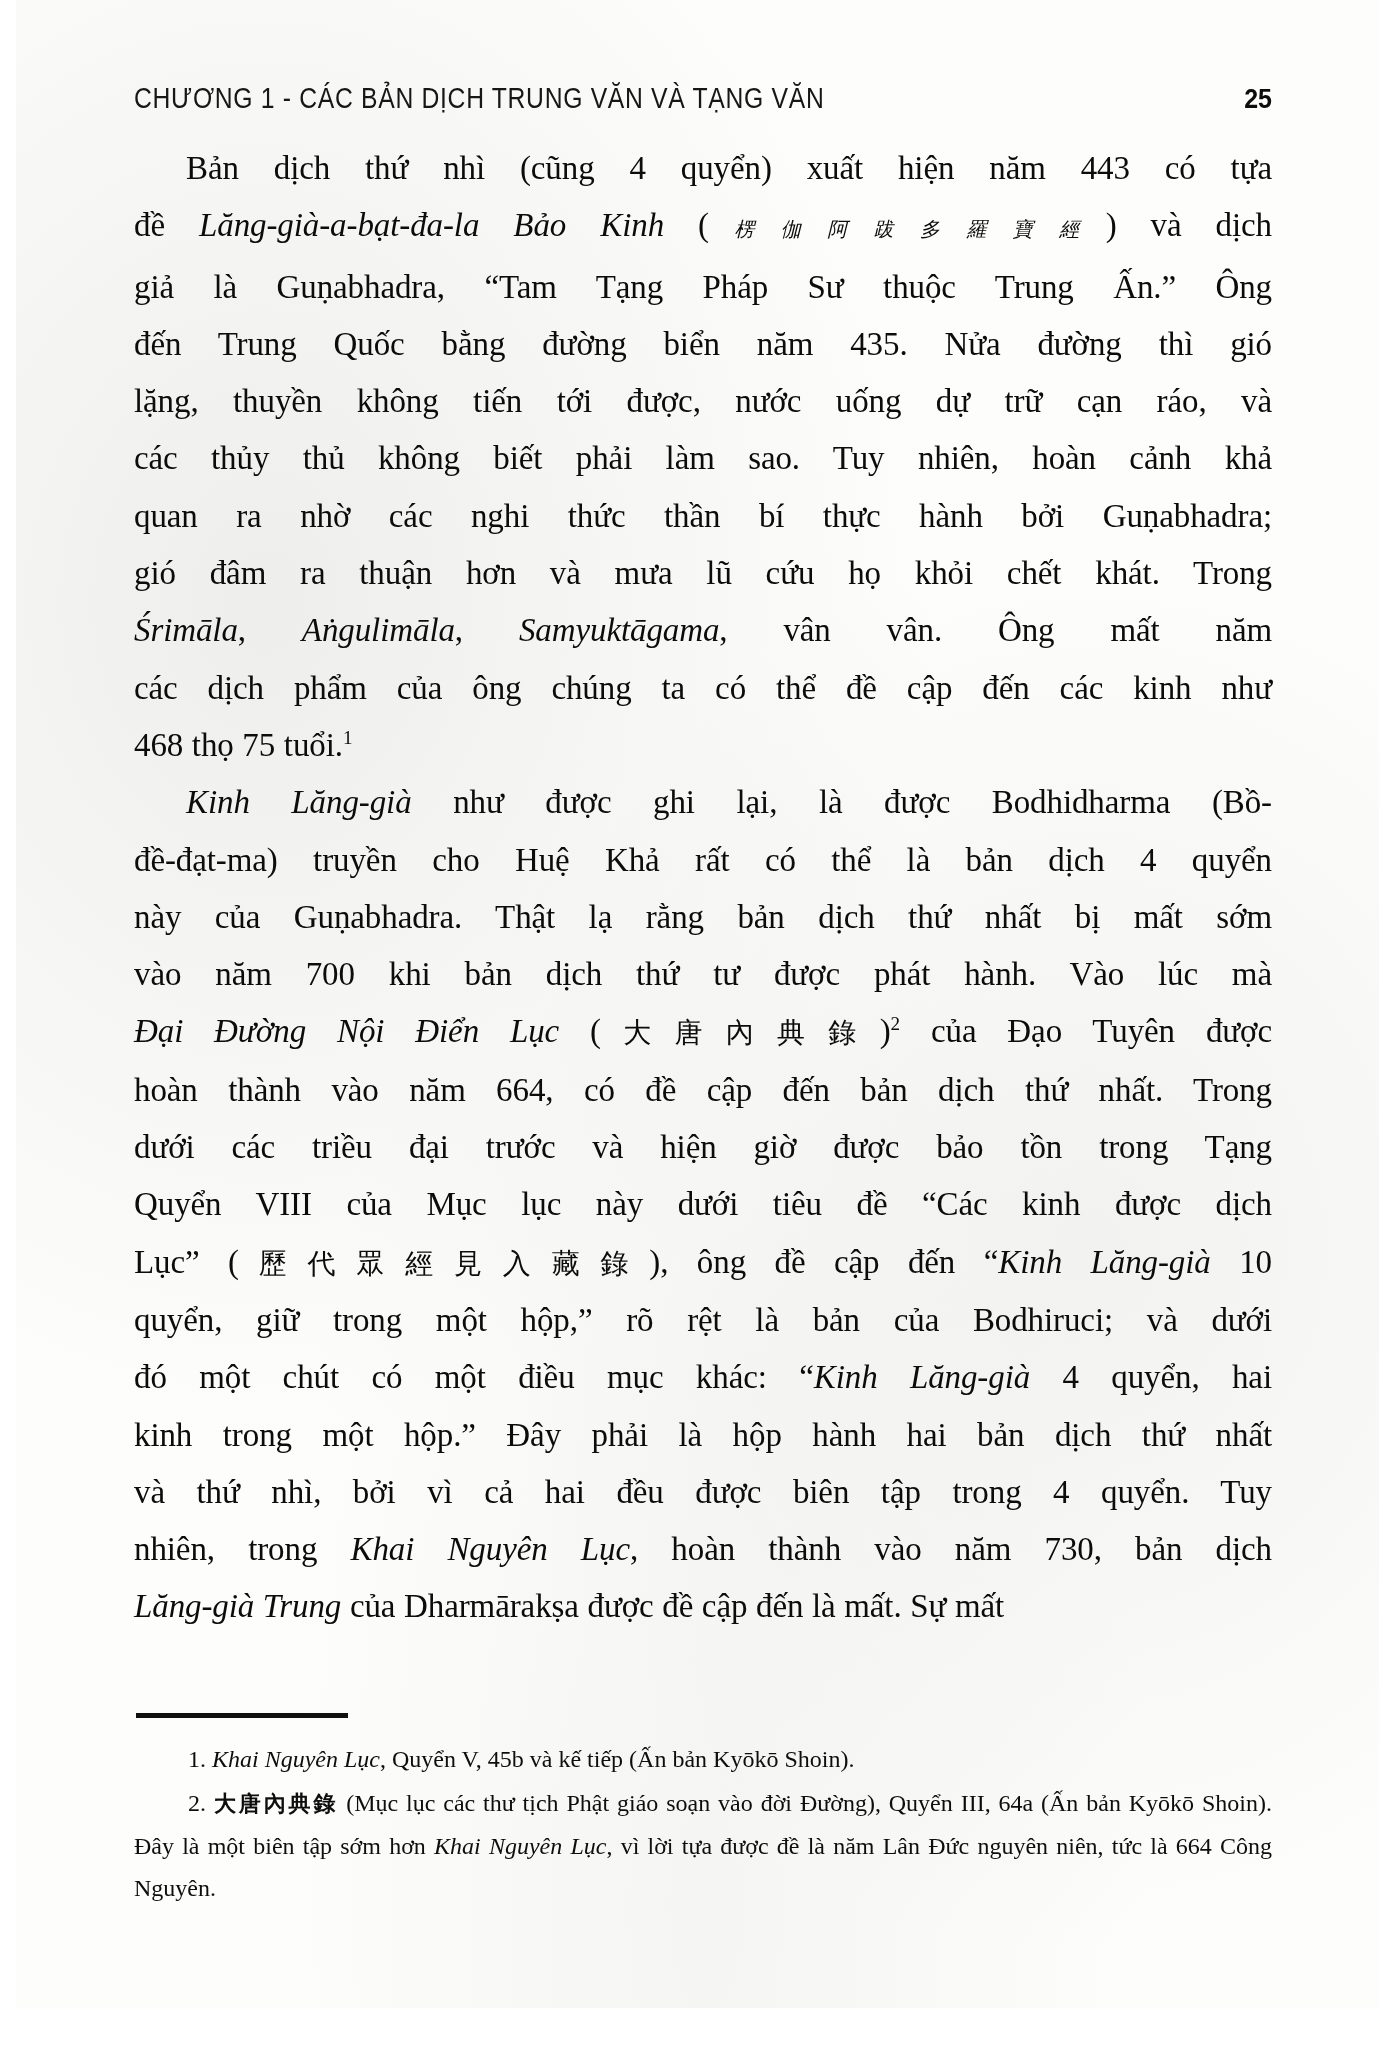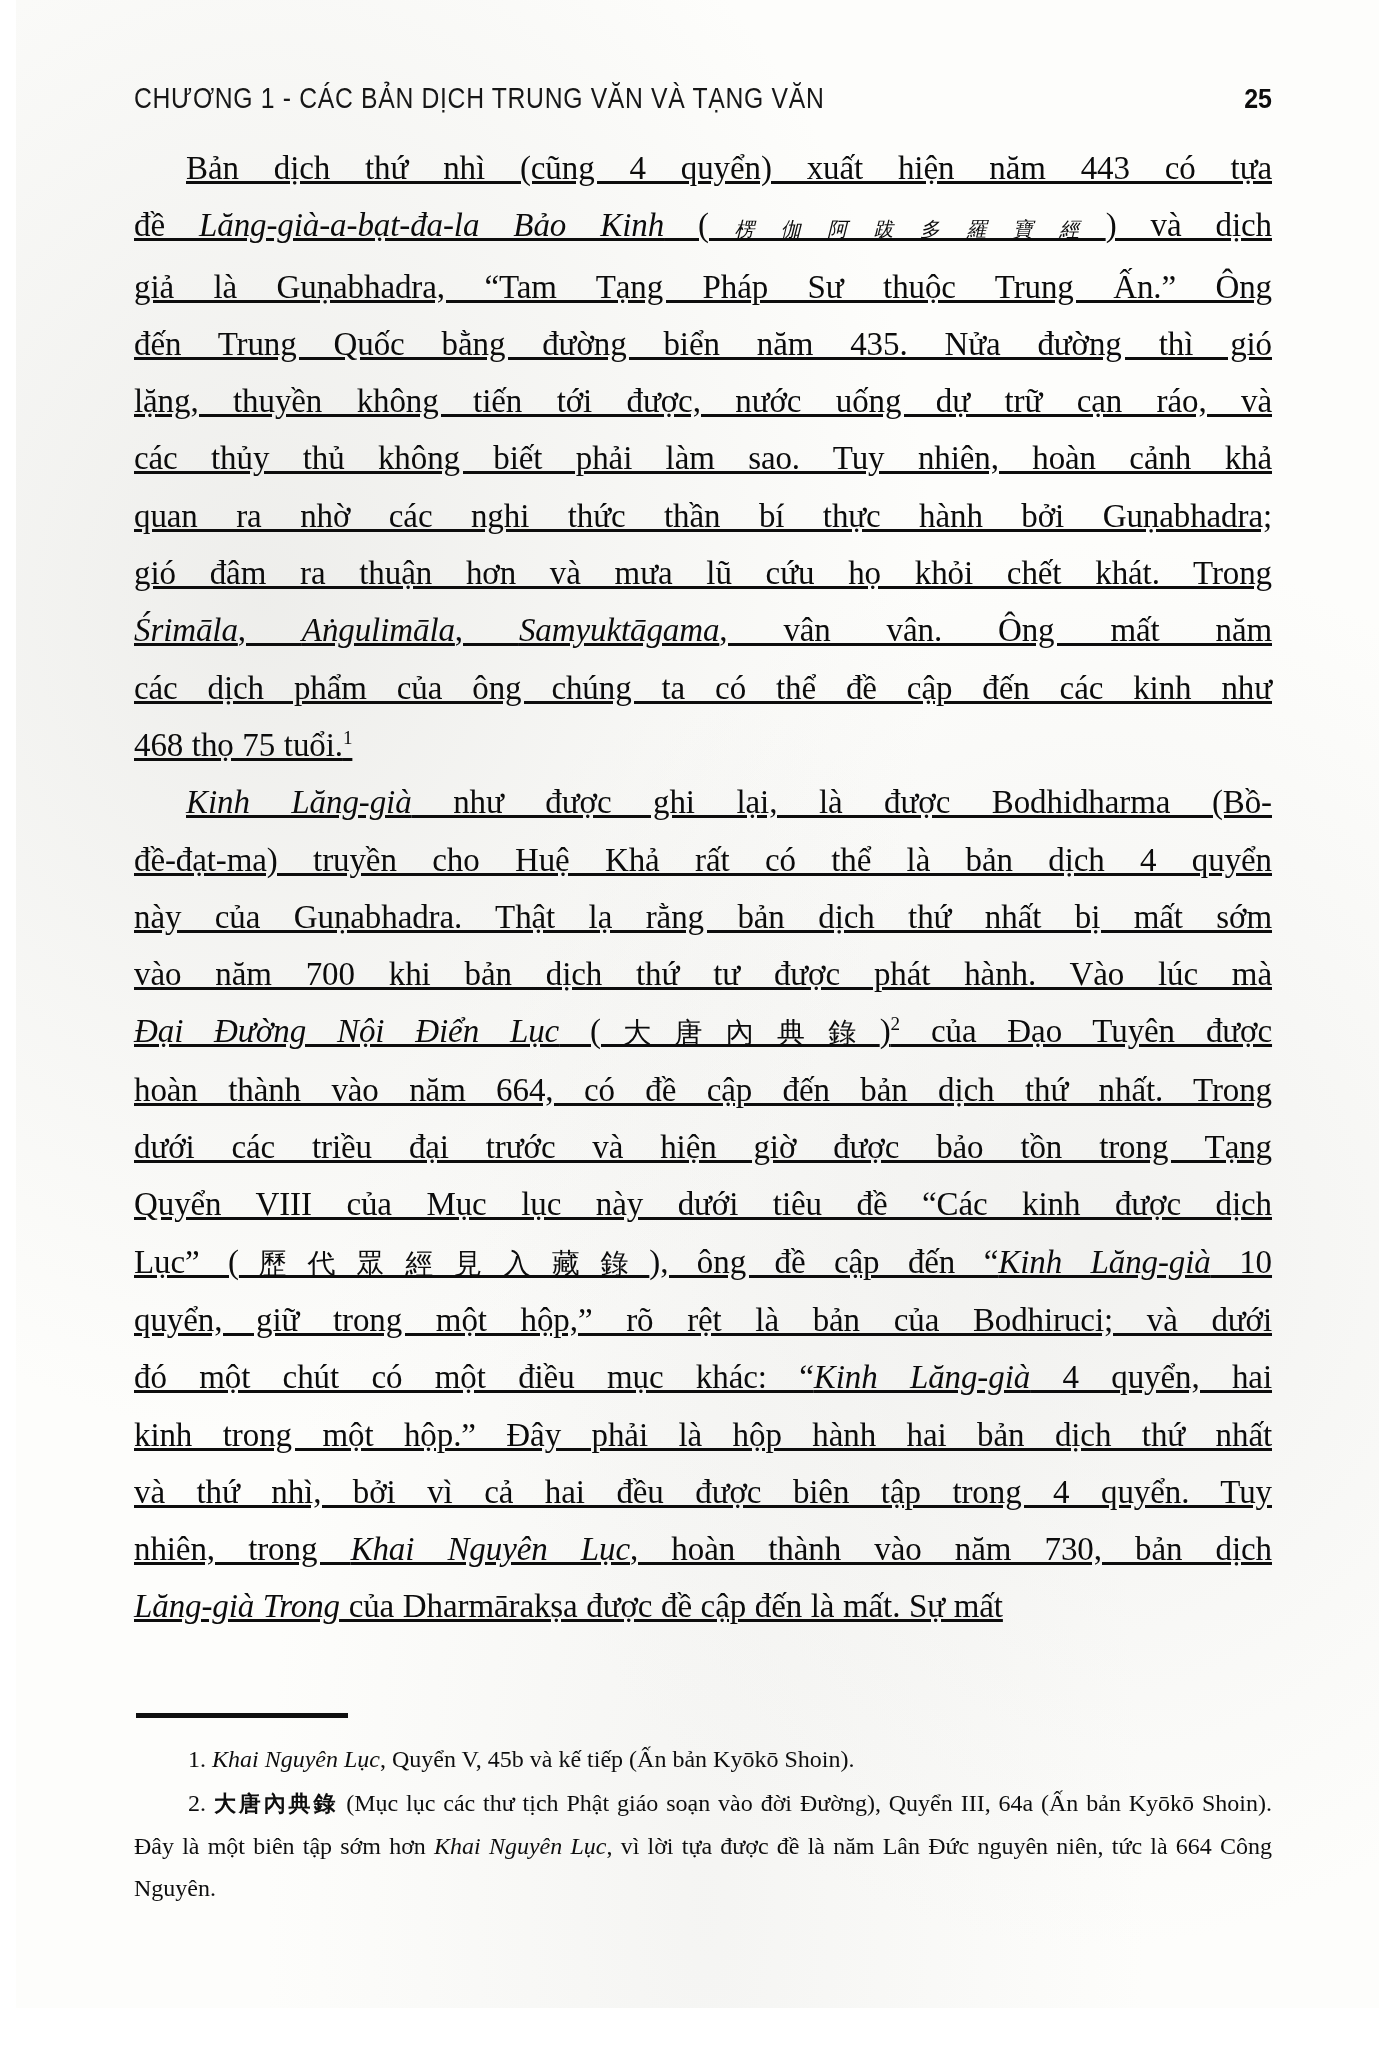--- a/index.html
+++ b/index.html
@@ -63,21 +63,20 @@
     transform: scaleY(1.1);
     transform-origin: right bottom;
   }
 
   
   .body-area {
     position: absolute;
     top: 140px;
     left: 0;
     width: 1138px;
-    text-decoration: underline;
   }
   p.para {
     margin: 0;
     font-size: 33px;
     line-height: 57.3px;
     text-align: justify;
     text-justify: inter-word;
     letter-spacing: -0.1px;
     word-spacing: 0.5px;
     color: #101010;
@@ -184,21 +183,21 @@
         <span class="ln"><i>Đại Đường Nội Điển Lục</i> (<span class="han-up">大唐內典錄</span>)<sup>2</sup> của Đạo Tuyên được</span>
         <span class="ln">hoàn thành vào năm 664, có đề cập đến bản dịch thứ nhất. Trong</span>
         <span class="ln">dưới các triều đại trước và hiện giờ được bảo tồn trong Tạng</span>
         <span class="ln">Quyển VIII của Mục lục này dưới tiêu đề “Các kinh được dịch</span>
         <span class="ln">Lục” (<span class="han-up">歷代眾經見入藏錄</span>), ông đề cập đến “<i>Kinh Lăng-già</i> 10</span>
         <span class="ln">quyển, giữ trong một hộp,” rõ rệt là bản của Bodhiruci; và dưới</span>
         <span class="ln">đó một chút có một điều mục khác: “<i>Kinh Lăng-già</i> 4 quyển, hai</span>
         <span class="ln">kinh trong một hộp.” Đây phải là hộp hành hai bản dịch thứ nhất</span>
         <span class="ln">và thứ nhì, bởi vì cả hai đều được biên tập trong 4 quyển. Tuy</span>
         <span class="ln">nhiên, trong <i>Khai Nguyên Lục</i>, hoàn thành vào năm 730, bản dịch</span>
-        <span class="ln last"><i>Lăng-già Trong</i> của Dharmārakṣa được đề cập đến là mất. Sự mất</span>
+        <span class="ln last"><i>Lăng-già Trung</i> của Dharmārakṣa được đề cập đến là mất. Sự mất</span>
       </p>
 
     </div>
 
     <div class="fn-rule"></div>
 
     <div class="footnotes">
       <p class="fn fn-first-indent">
         <span class="fnum">1.</span><i>Khai Nguyên Lục</i><span>, Quyển V, 45b và kế tiếp (Ấn bản Kyōkō Shoin).</span>
       </p>

